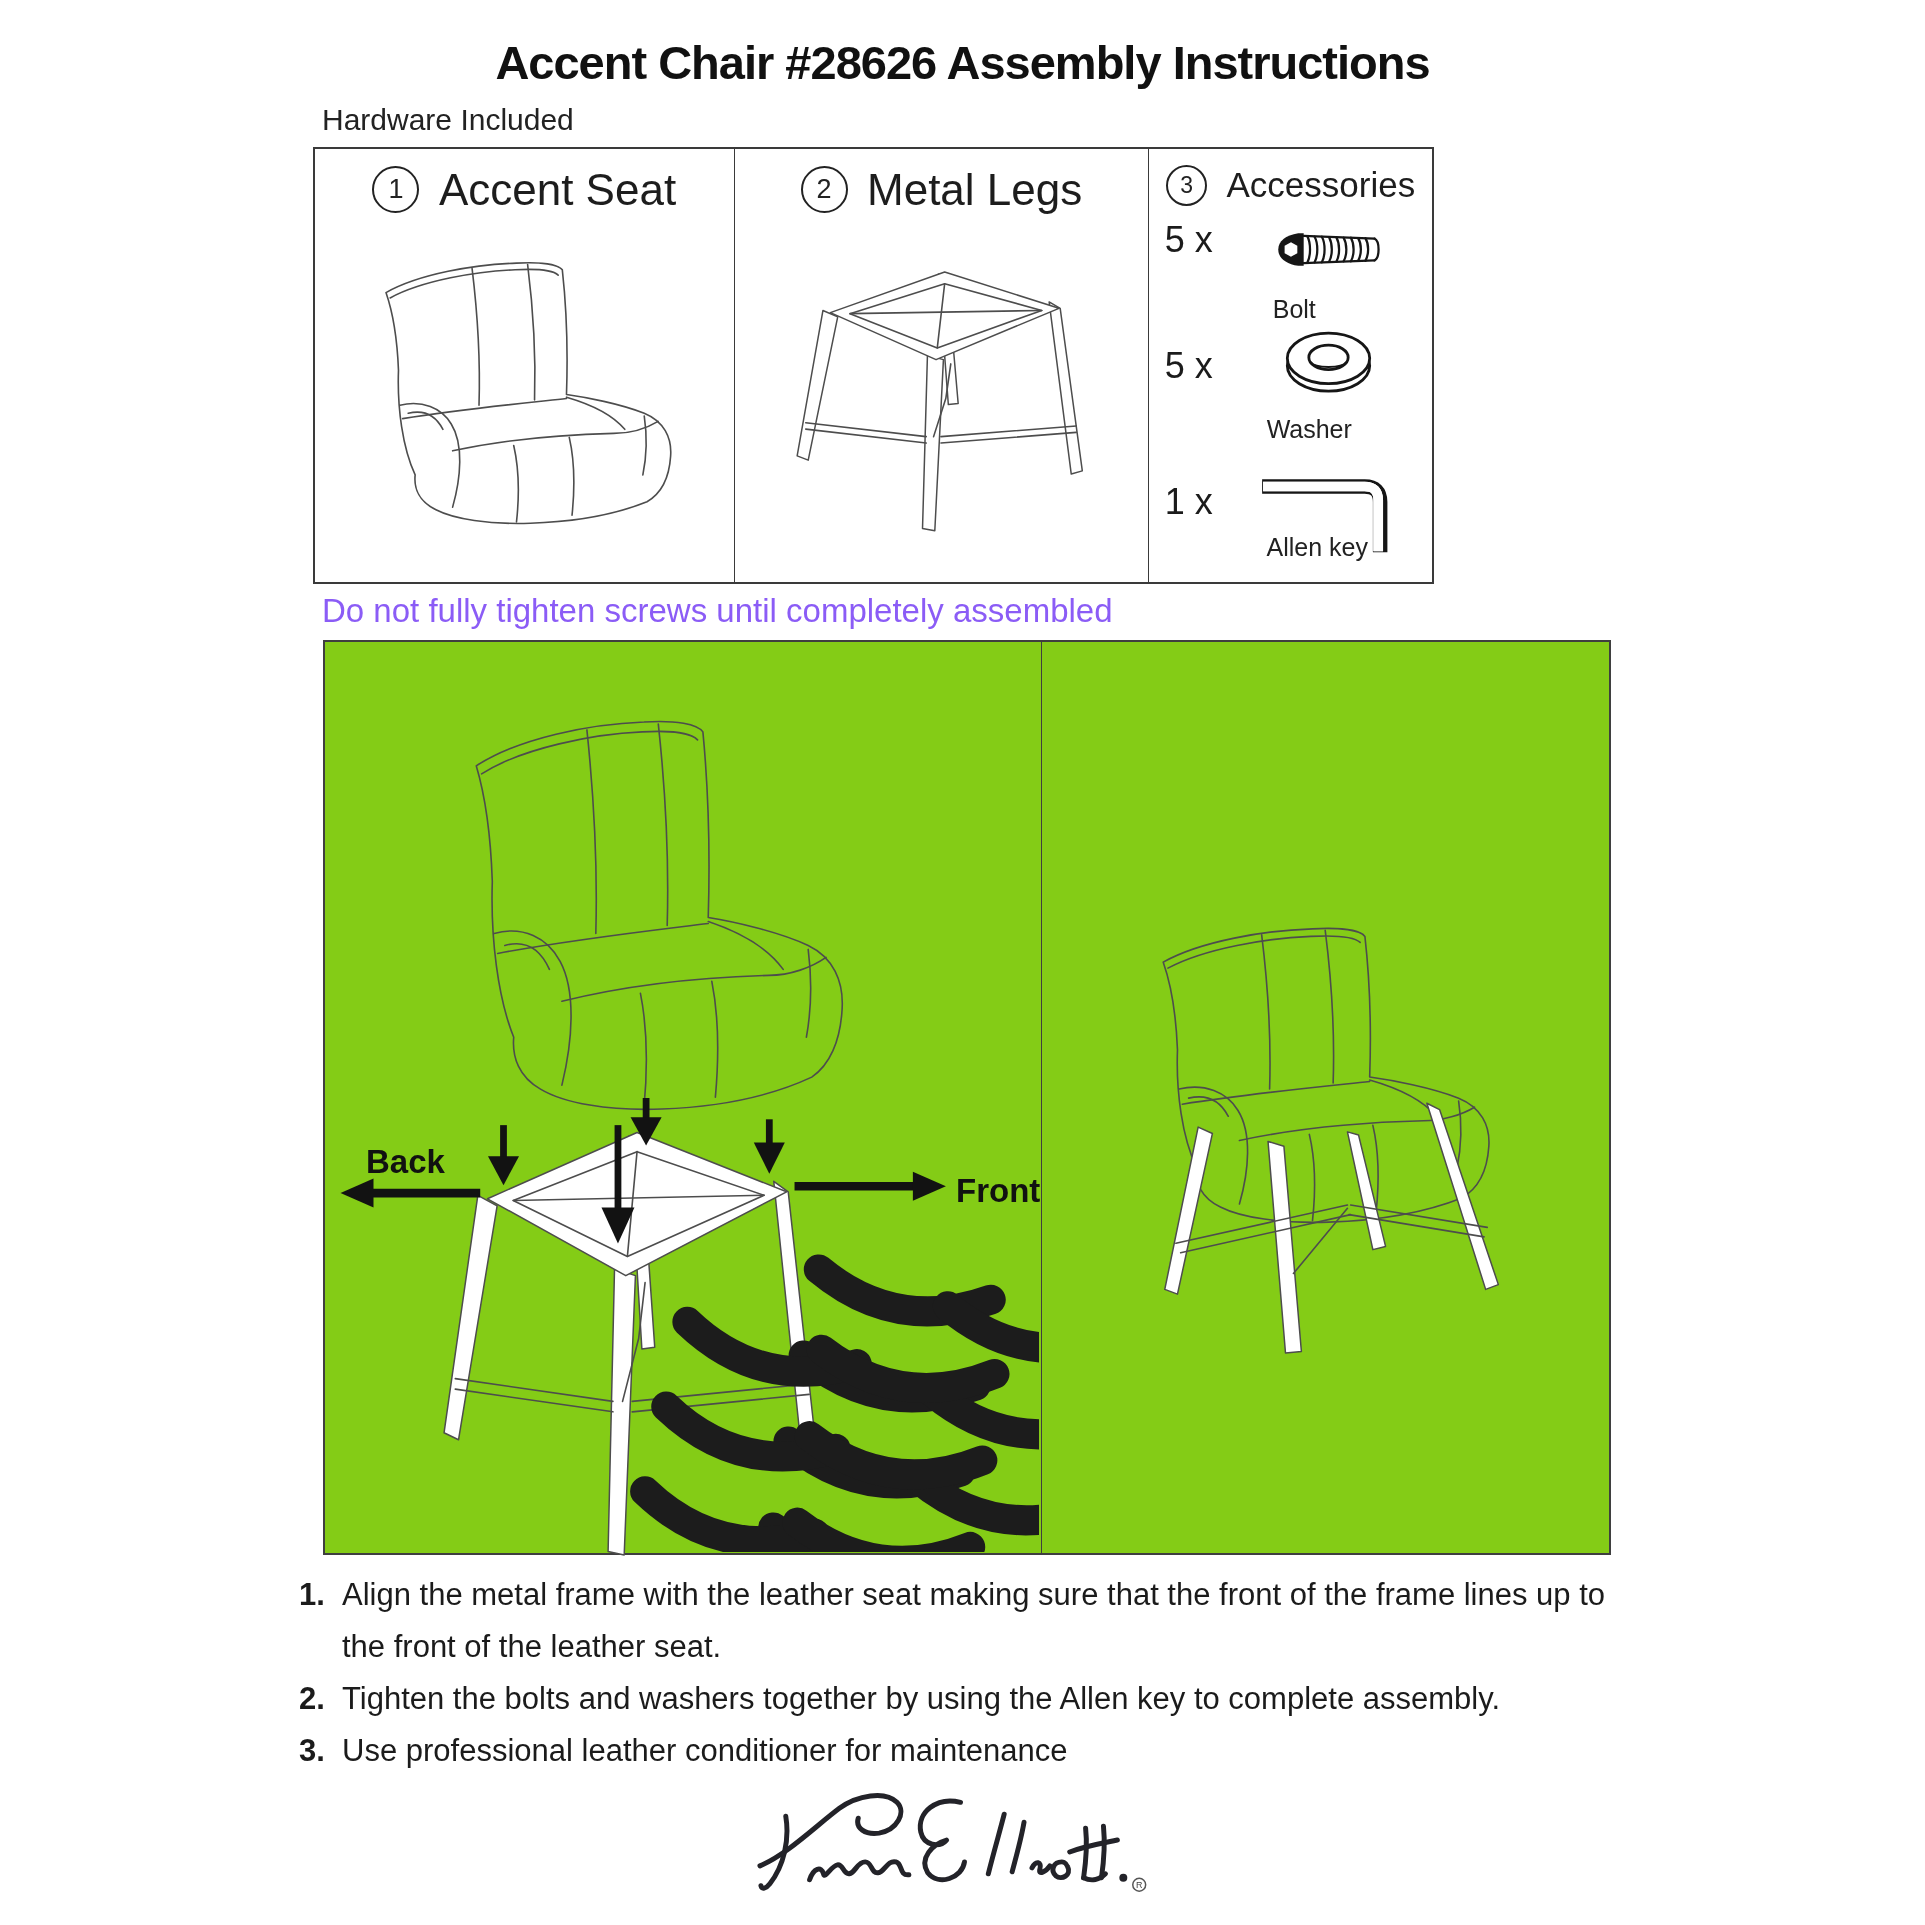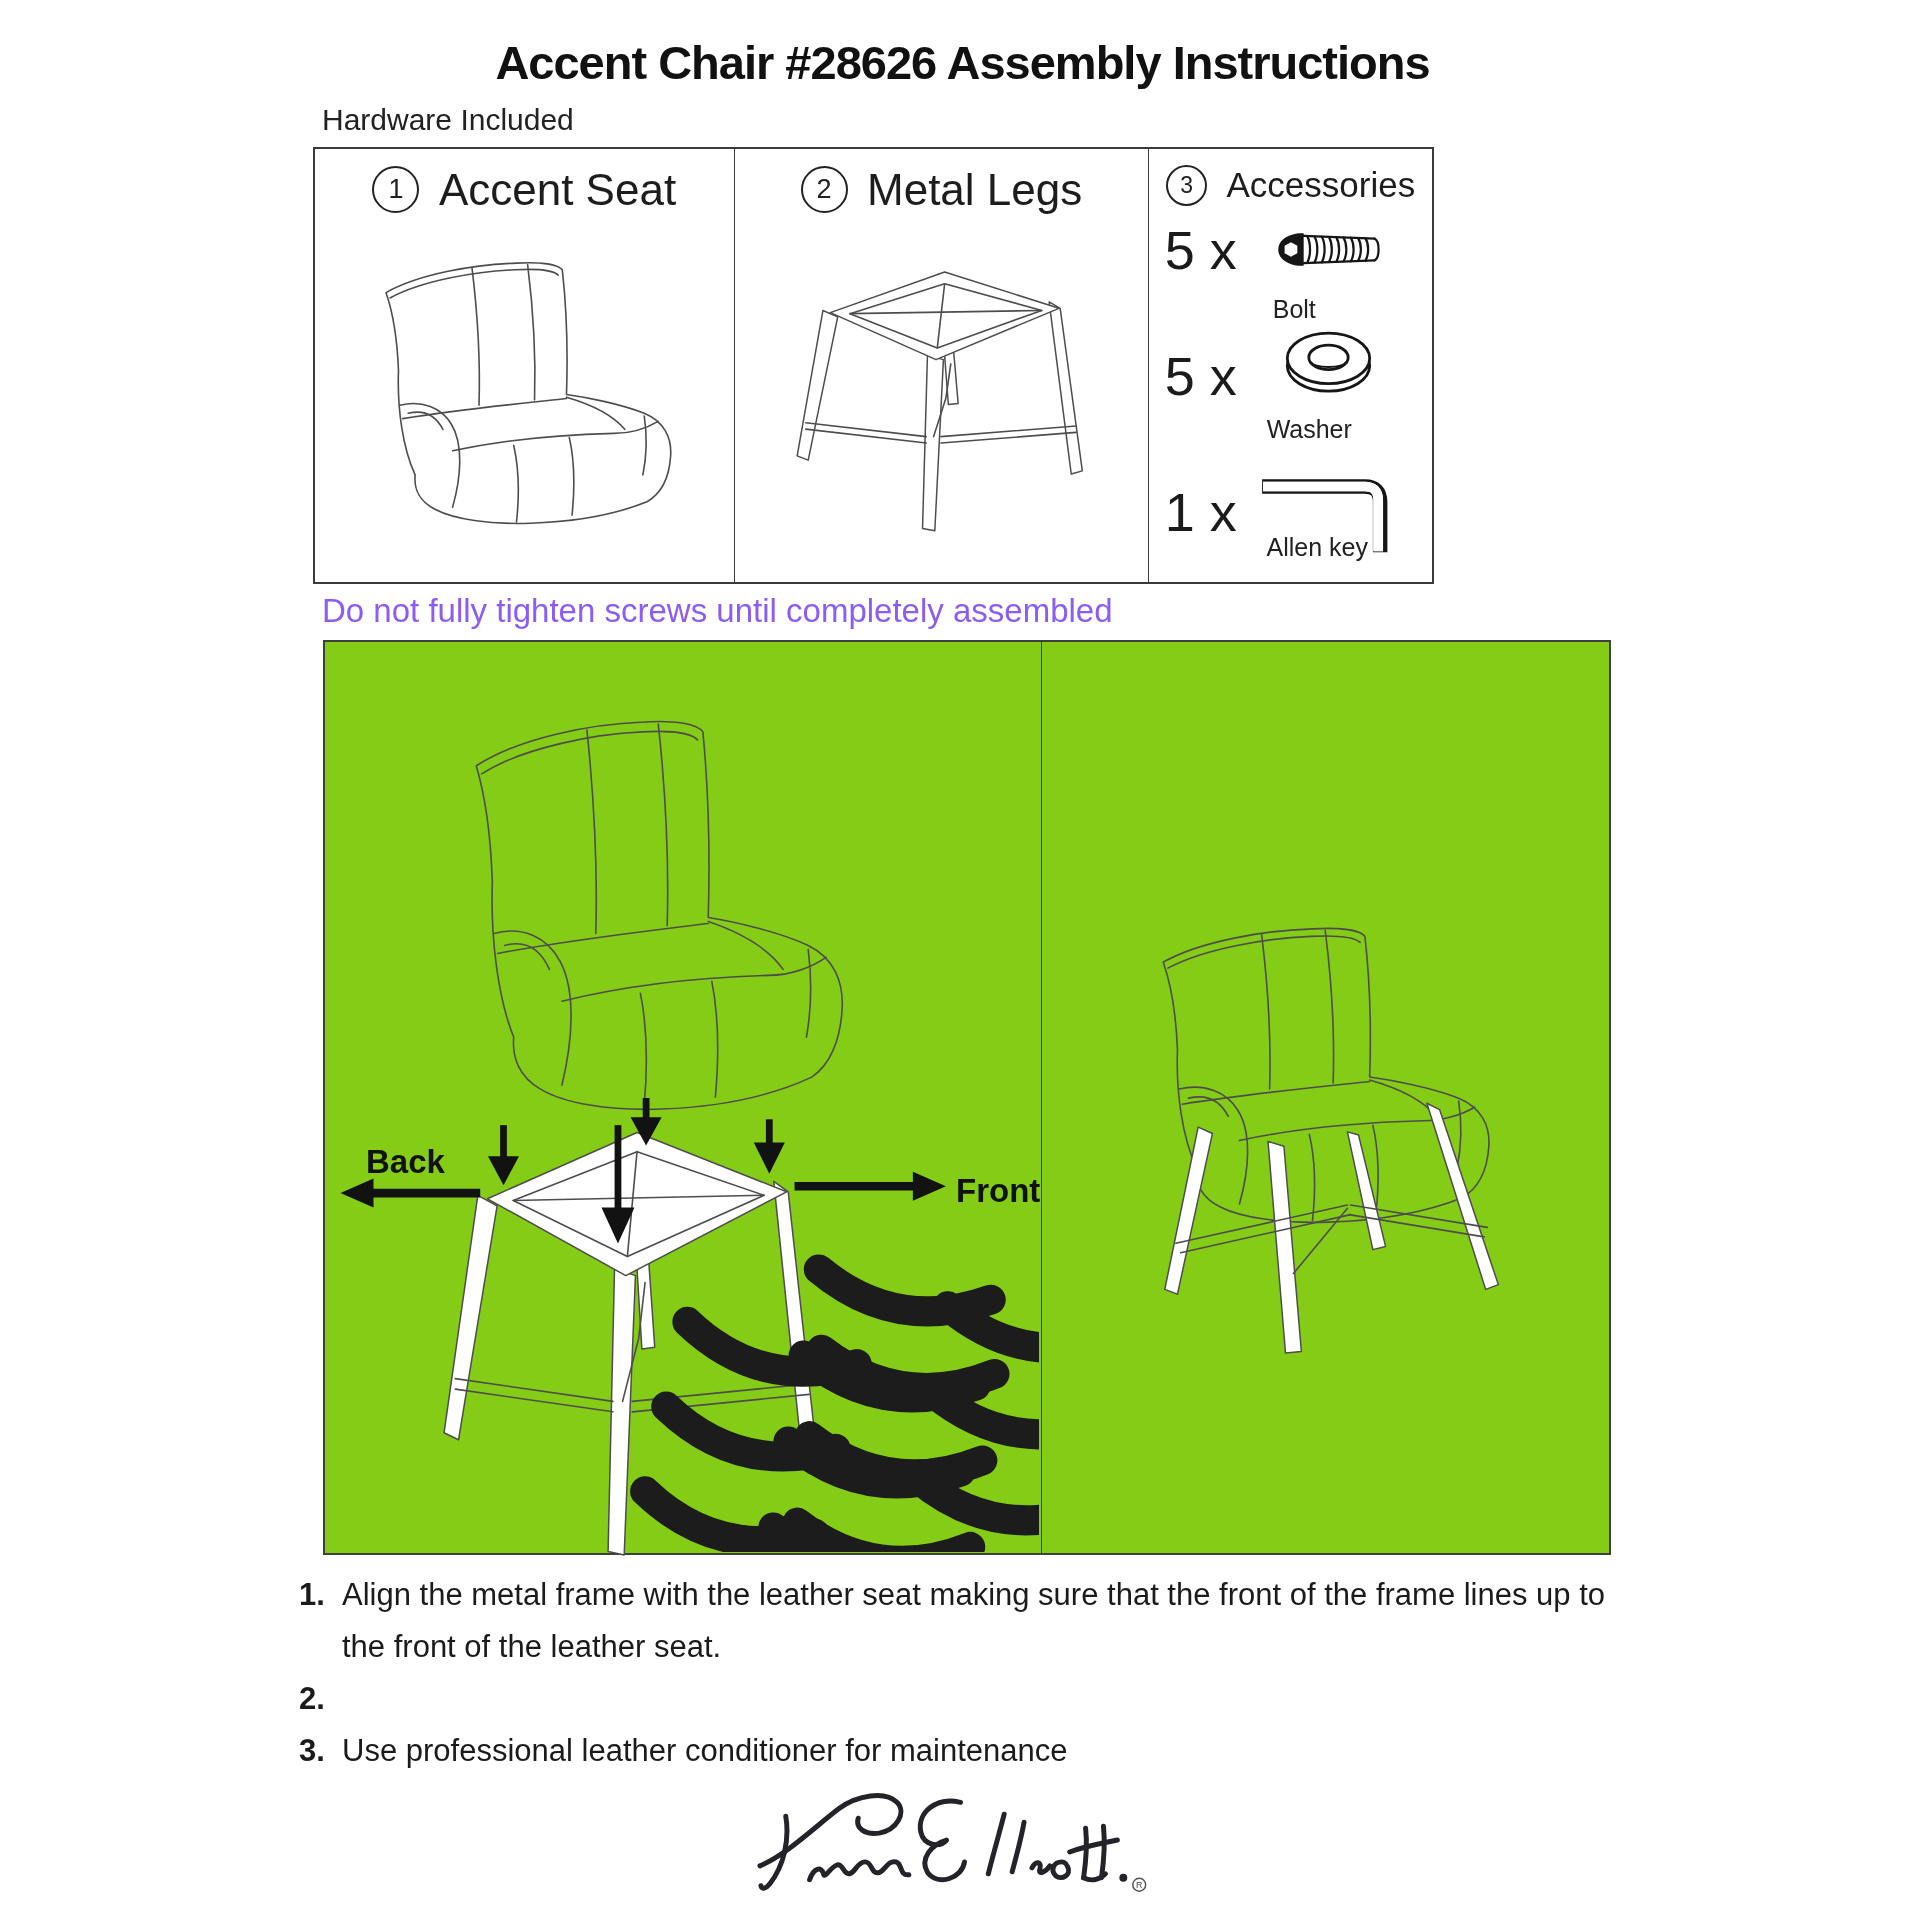--- a/index.html
+++ b/index.html
@@ -29,21 +29,21 @@
     padding-top:15.5px;
   }
   .circ{
     display:inline-flex;align-items:center;justify-content:center;
     width:43px;height:43px;border:2.9px solid #222;border-radius:50%;
     font-size:27px;color:#222;flex:0 0 auto;
   }
   .circ.small{width:37px;height:37px;font-size:23px;}
   .hw-label{font-size:44px;color:#1d1d1d;white-space:nowrap;}
   .hw-label.small{font-size:35px;}
-  .qty{position:absolute;font-size:54px;color:#1b1b1b;}
+  .qty{position:absolute;font-size:36px;color:#1b1b1b;}
   .acc-label{position:absolute;font-size:25px;color:#222;text-align:center;}
   
   .diagram{
     position:absolute;left:323px;top:640px;width:1288px;height:915px;
     display:flex;border:2.9px solid #3f3f3f;box-sizing:border-box;background:#84cc16;
   }
   .dcell{position:relative;box-sizing:border-box;height:100%;}
   .dcell.left{width:717px;border-right:1.9px solid #3f3f3f;}
   .dcell.right{width:566px;}
   .dir-label{position:absolute;font-size:33px;font-weight:bold;color:#111;}
@@ -263,20 +263,21 @@
     </div>
   </div>
 
   <div class="instructions">
     <div class="instr">
       <span class="num">1.</span>
       <span class="txt">Align the metal frame with the leather seat making sure that the front of the frame lines up to the front of the leather seat.</span>
     </div>
     <div class="instr">
       <span class="num">2.</span>
+      <span class="txt">Tighten the bolts and washers together by using the Allen key to complete assembly.</span>
     </div>
     <div class="instr">
       <span class="num">3.</span>
       <span class="txt">Use professional leather conditioner for maintenance</span>
     </div>
   </div>
 
   <div class="signature" title="Howard Elliott">
     <svg width="417" height="115" viewBox="0 0 420 115">
       <g fill="none" stroke="#232329" stroke-width="5" stroke-linecap="round" stroke-linejoin="round">

